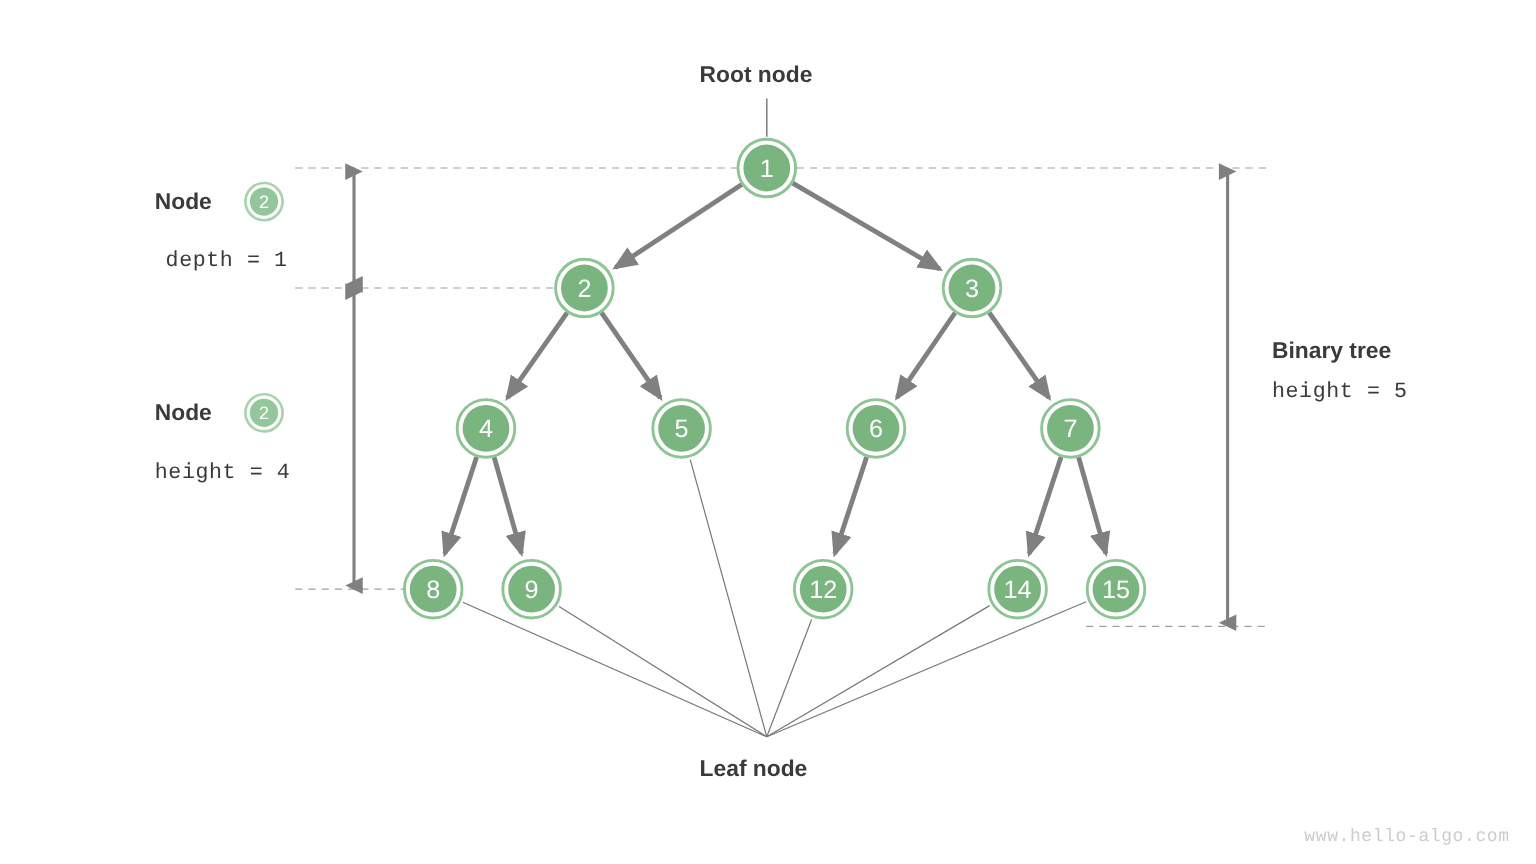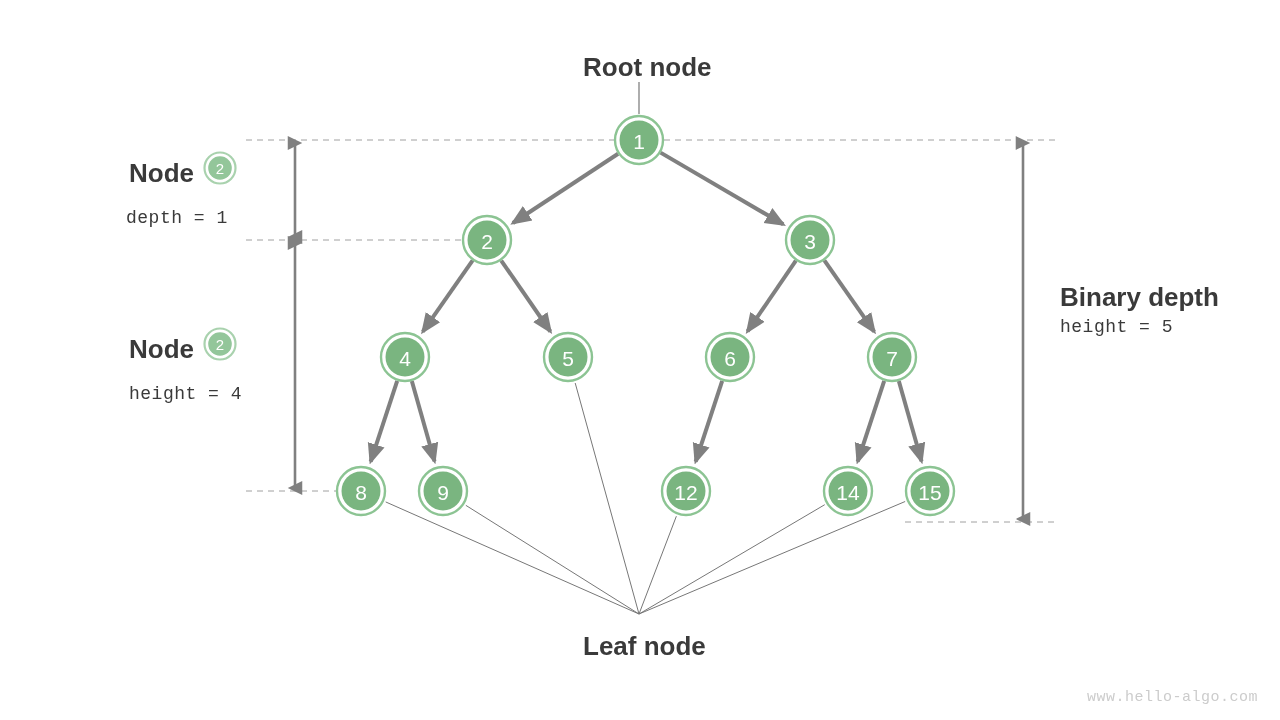--- a/index.html
+++ b/index.html
@@ -32,21 +32,21 @@
     font-family: "Liberation Sans", sans-serif;
     font-size: 15px;
     fill: #ffffff;
     text-anchor: middle;
     dominant-baseline: central;
   }
   .label-bold {
     position: absolute;
     font-family: "Liberation Sans", sans-serif;
     font-weight: bold;
-    font-size: 26px;
+    font-size: 19px;
     color: #3a3a3a;
     white-space: nowrap;
   }
   .label-mono {
     position: absolute;
     font-family: "Liberation Mono", "DejaVu Sans Mono", monospace;
     font-size: 18px;
     color: #3a3a3a;
     white-space: nowrap;
     letter-spacing: 0.5px;
@@ -179,26 +179,26 @@
 <div class="label-bold" style="left:583px; top:52px;">Root node</div>
 
 <div class="label-bold" style="left:583px; top:631px;text-align:right;">Leaf node</div>
 
 <div class="label-bold" style="left:129px; top:158px;">Node</div>
 <svg style="position:absolute; left:200px; top:148px; width:40px; height:40px;" viewBox="0 0 40 40">
   <circle cx="20" cy="20" r="15.5" fill="none" stroke="#a9d2ae" stroke-width="2.2"></circle>
   <circle cx="20" cy="20" r="11.8" fill="#93c69a"></circle>
   <text class="badge-text" x="20" y="20.5">2</text>
 </svg>
-<div class="label-mono" style="left:126px; top:208px;">depth = 1</div>
+<div class="label-mono" style="left:138px; top:208px;">depth = 1</div>
 
 <div class="label-bold" style="left:129px; top:334px;">Node</div>
 <svg style="position:absolute; left:200px; top:324px; width:40px; height:40px;" viewBox="0 0 40 40">
   <circle cx="20" cy="20" r="15.5" fill="none" stroke="#a9d2ae" stroke-width="2.2"></circle>
   <circle cx="20" cy="20" r="11.8" fill="#93c69a"></circle>
   <text class="badge-text" x="20" y="20.5">2</text>
 </svg>
 <div class="label-mono" style="left:129px; top:384px;">height = 4</div>
 
-<div class="label-bold" style="left:1060px; top:282px;">Binary depth</div>
+<div class="label-bold" style="left:1060px; top:282px;">Binary tree</div>
 <div class="label-mono" style="left:1060px; top:317px;">height = 5</div>
 
 <div class="watermark">www.hello-algo.com</div>
 
 </body></html>

